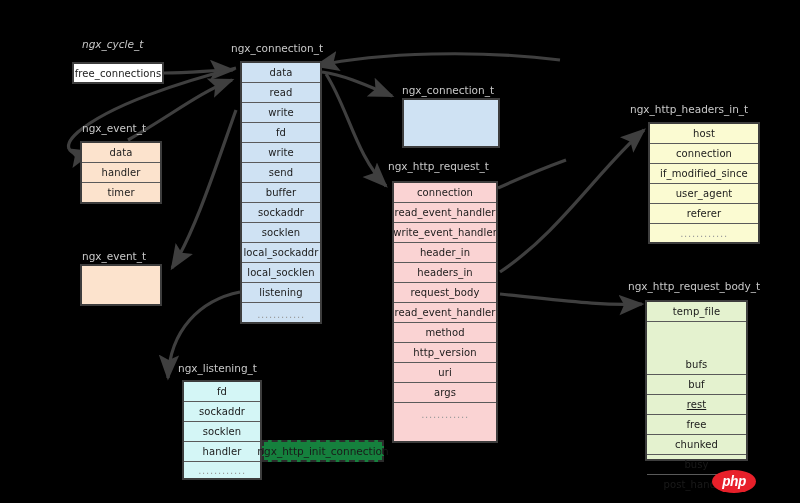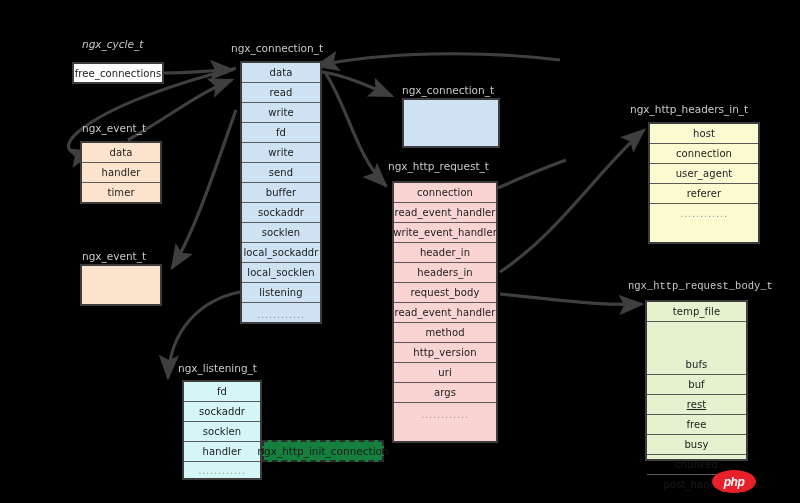--- a/index.html
+++ b/index.html
@@ -86,22 +86,22 @@
     background: #e8202a;
     display: flex;
     align-items: center;
     justify-content: center;
     z-index: 5;
   }
   .php-logo span {
     color: #ffffff;
     font-style: italic;
     font-weight: bold;
-    font-size: 12px;
-    font-family: Liberation Sans, sans-serif;
+    font-size: 14px;
+    font-family: Liberation Mono, monospace;
     letter-spacing: -0.5px;
   }
 </style>
 </head>
 <body>
 
 <div id="canvas">
 
   <svg class="arrows" viewBox="0 0 800 503" xmlns="http://www.w3.org/2000/svg">
     <defs>
@@ -133,21 +133,21 @@
     <path d="M500,294 C560,300 600,306 642,304" stroke="#3f3f3f" stroke-width="3.2" fill="none" marker-end="url(#ah)"></path>
   </svg>
 
   <div class="title" style="left:82px; top:38px;font-style:italic;">ngx_cycle_t</div>
   <div class="title" style="left:82px; top:122px;">ngx_event_t</div>
   <div class="title" style="left:82px; top:250px;">ngx_event_t</div>
   <div class="title" style="left:231px; top:42px;">ngx_connection_t</div>
   <div class="title" style="left:402px; top:84px;">ngx_connection_t</div>
   <div class="title" style="left:388px; top:160px;">ngx_http_request_t</div>
   <div class="title" style="left:630px; top:103px;">ngx_http_headers_in_t</div>
-  <div class="title" style="left:628px; top:280px;font-family:Liberation Mono, monospace;">ngx_http_request_body_t</div>
+  <div class="title" style="left:628px; top:280px;">ngx_http_request_body_t</div>
   <div class="title" style="left:178px; top:362px;">ngx_listening_t</div>
 
   <div class="struct white" style="left:72px; top:62px; width:92px; height:22px;">
     <div class="row" style="height:18px;">free_connections</div>
   </div>
 
   <div class="struct peach" style="left:80px; top:141px; width:82px; height:63px;">
     <div class="row" style="height:20px;">data</div>
     <div class="row" style="height:20px;">handler</div>
     <div class="row" style="height:19px;">timer</div>
@@ -188,33 +188,34 @@
     <div class="row" style="height:20px;">method</div>
     <div class="row" style="height:20px;">http_version</div>
     <div class="row" style="height:20px;">uri</div>
     <div class="row" style="height:20px;">args</div>
     <div class="row dots" style="height:22px;">............</div>
   </div>
 
   <div class="struct yellow" style="left:648px; top:122px; width:112px; height:122px;">
     <div class="row" style="height:20px;">host</div>
     <div class="row" style="height:20px;">connection</div>
+    <div class="row" style="height:20px;">if_modified_since</div>
     <div class="row" style="height:20px;">user_agent</div>
     <div class="row" style="height:20px;">referer</div>
     <div class="row dots" style="height:18px;">............</div>
   </div>
 
   <div class="struct green" style="left:645px; top:300px; width:103px; height:161px;">
     <div class="row" style="height:20px;">temp_file</div>
     <div class="row" style="height:20px;margin-top:33px;">bufs</div>
     <div class="row" style="height:20px;">buf</div>
     <div class="row" style="height:20px;text-decoration:underline;">rest</div>
     <div class="row" style="height:20px;">free</div>
+    <div class="row" style="height:20px;">chunked</div>
     <div class="row" style="height:20px;">busy</div>
-    <div class="row" style="height:20px;">chunked</div>
     <div class="row" style="height:19px;">post_handler</div>
   </div>
 
   <div class="struct cyan" style="left:182px; top:380px; width:80px; height:100px;">
     <div class="row" style="height:20px;">fd</div>
     <div class="row" style="height:20px;">sockaddr</div>
     <div class="row" style="height:20px;">socklen</div>
     <div class="row" style="height:20px;">handler</div>
     <div class="row dots" style="height:16px;">............</div>
   </div>

